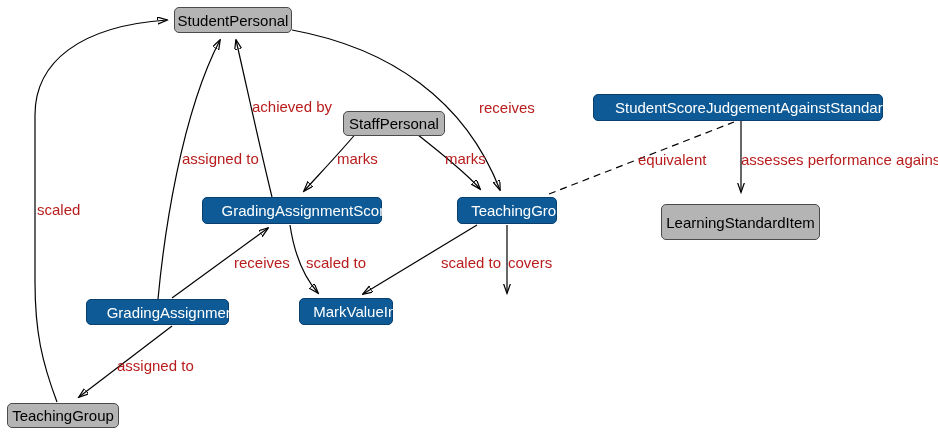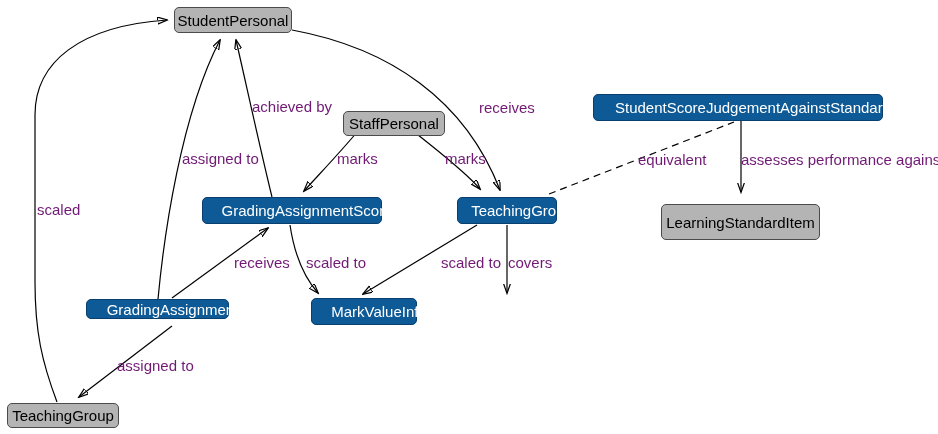--- a/index.html
+++ b/index.html
@@ -42,21 +42,21 @@
   }
   .node.gray {
     background: var(--gray, #b4b4b4);
     border: 1.5px solid var(--gray-border, #4b4b4b);
     color: var(--gray-text, #000000);
   }
   .elabel {
     position: absolute;
     font-size: 15px;
     line-height: 15px;
-    color: #701a75;
+    color: #b91c1c;
     white-space: nowrap;
   }
 </style>
 </head>
 <body>
 
 <div id="canvas">
 
   <svg id="edges" viewBox="0 0 938 434" xmlns="http://www.w3.org/2000/svg">
     <defs>
@@ -78,22 +78,22 @@
     <path d="M 507,225 L 507,293" marker-end="url(#arw)"></path>
     <path d="M 172,326 L 79,397" marker-end="url(#arw)"></path>
   </svg>
 
   <div class="node gray" style="left:174px;top:7px;width:118px;height:26px">StudentPersonal</div>
   <div class="node gray" style="left:343px;top:111px;width:102px;height:25px">StaffPersonal</div>
   <div class="node blue" style="left:593px;top:94px;width:290px;height:27px">StudentScoreJudgementAgainstStandard</div>
   <div class="node blue" style="left:202px;top:197px;width:180px;height:27px">GradingAssignmentScore</div>
   <div class="node blue" style="left:457px;top:197px;width:100px;height:27px">TeachingGroup</div>
   <div class="node gray" style="left:661px;top:204px;width:159px;height:36px">LearningStandardItem</div>
-  <div class="node blue" style="left:86px;top:299px;width:143px;height:20px">GradingAssignment</div>
-  <div class="node blue" style="left:311px;top:298px;width:106px;height:27px">MarkValueInfo</div>
+  <div class="node blue" style="left:86px;top:299px;width:143px;height:26px">GradingAssignment</div>
+  <div class="node blue" style="left:299px;top:298px;width:94px;height:27px">MarkValueInfo</div>
   <div class="node gray" style="left:7px;top:403px;width:112px;height:25px">TeachingGroup</div>
 
   <div class="elabel" style="left:37px;top:202px">scaled</div>
   <div class="elabel" style="left:252px;top:99px">achieved by</div>
   <div class="elabel" style="left:182px;top:151px">assigned to</div>
   <div class="elabel" style="left:337px;top:151px">marks</div>
   <div class="elabel" style="left:445px;top:151px">marks</div>
   <div class="elabel" style="left:479px;top:100px">receives</div>
   <div class="elabel" style="left:638px;top:152px">equivalent</div>
   <div class="elabel" style="left:741px;top:152px">assesses performance against</div>

